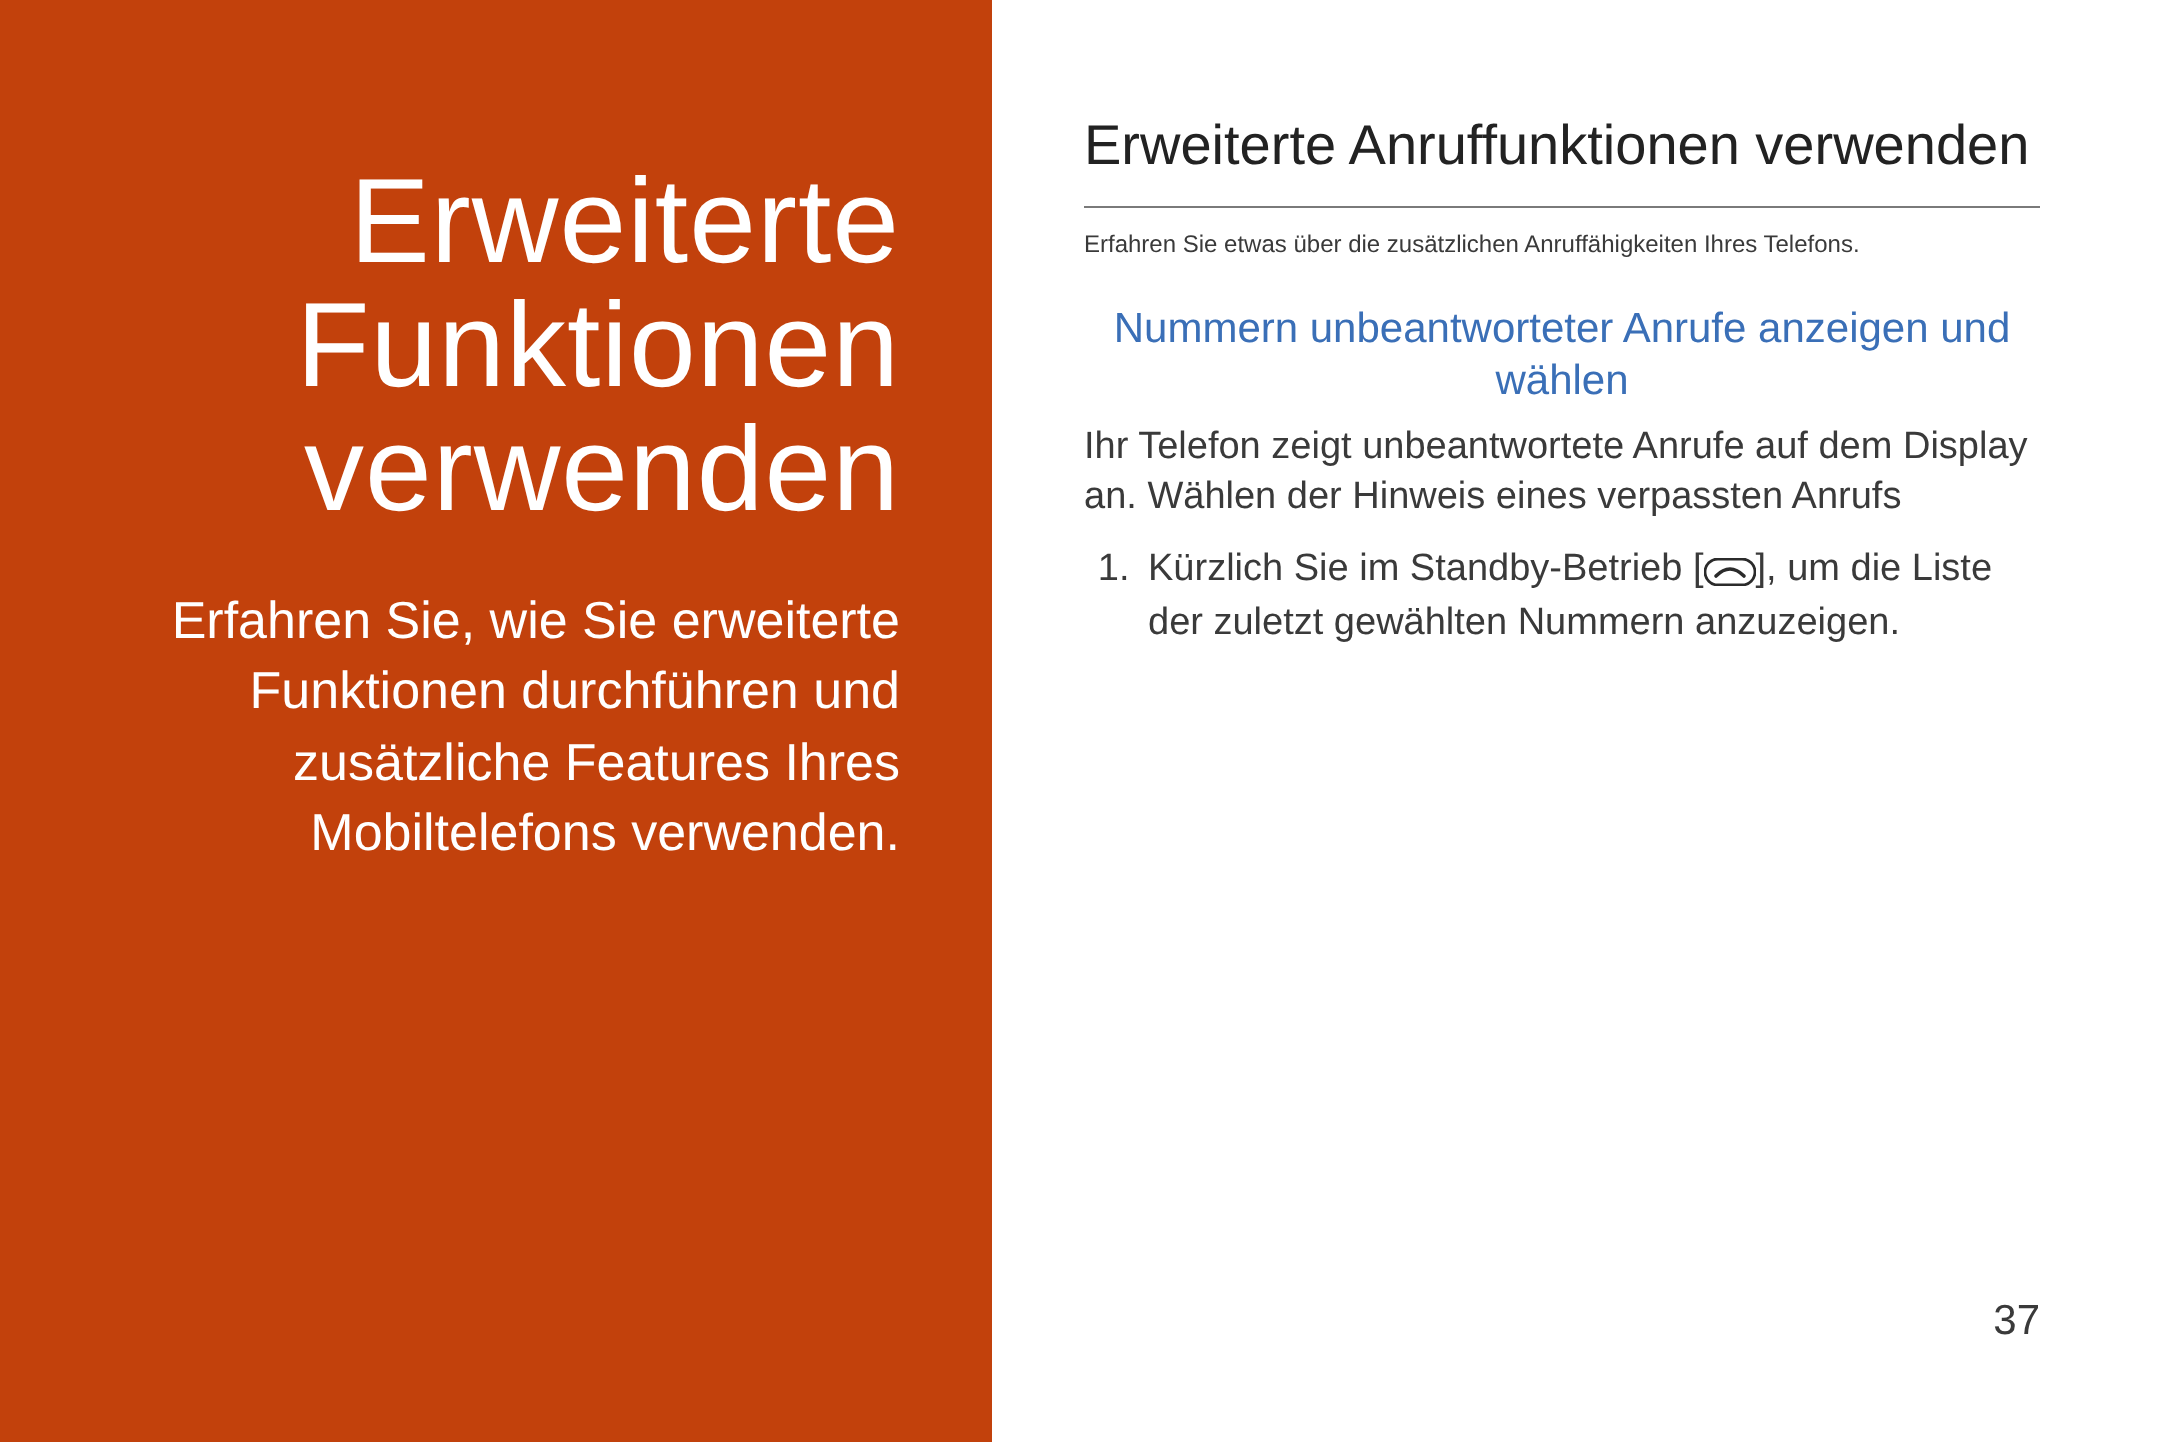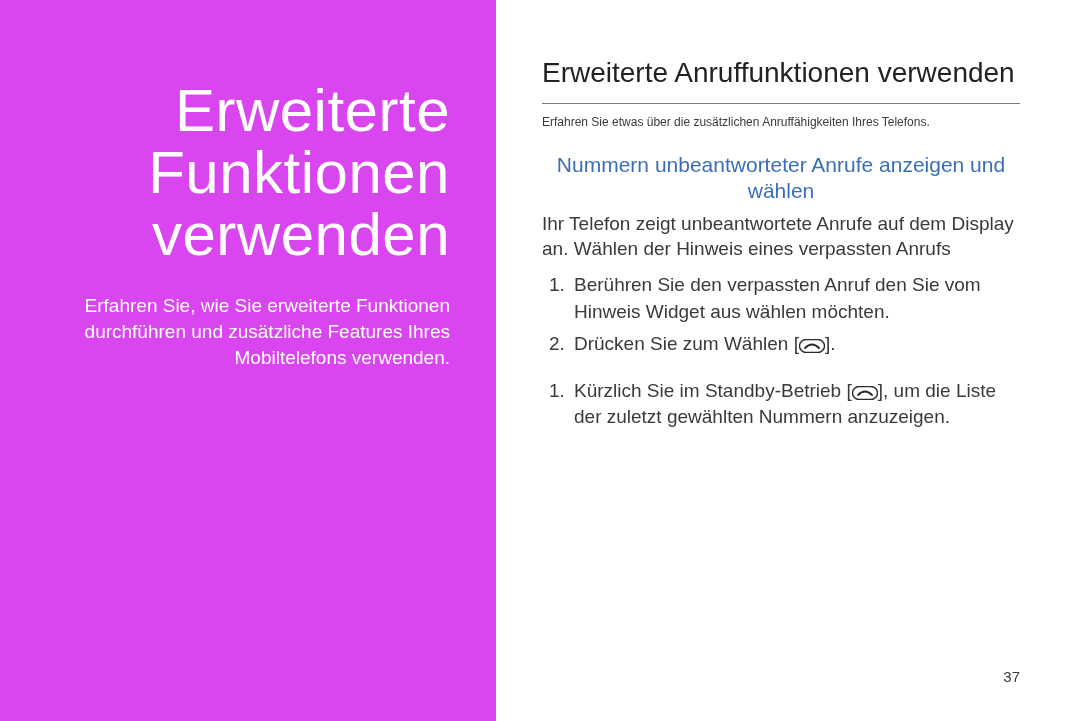--- a/index.html
+++ b/index.html
@@ -6,35 +6,35 @@
   html, body { width: 1080px; height: 721px; background: #ffffff; font-family: "Helvetica Neue", Helvetica, Arial, sans-serif; }
   .page {
     width: 1080px;
     height: 721px;
     display: flex;
     position: relative;
   }
   .left-panel {
     width: 496px;
     height: 721px;
-    background: #d946ef;
+    background: #c2410c;
     color: #ffffff;
     padding: 80px 46px 0 0;
     text-align: right;
     font-weight: 300;
   }
   .left-title {
     font-size: 60px;
     line-height: 1.03;
     letter-spacing: 0.5px;
     font-weight: 300;
   }
   .left-desc {
     margin-top: 28px;
-    font-size: 19px;
+    font-size: 26px;
     line-height: 1.35;
     font-weight: 300;
   }
   .right-panel {
     flex: 1;
     padding: 56px 60px 0 46px;
     color: #3b3b3b;
   }
   .section-heading {
     font-size: 28px;
@@ -82,22 +82,22 @@
     margin-bottom: 6px;
   }
   .key-icon {
     display: inline-block;
     vertical-align: -3px;
   }
   .key-icon svg { display: block; }
   .page-number {
     position: absolute;
     right: 60px;
-    bottom: 36px;
-    font-size: 15px;
+    bottom: 48px;
+    font-size: 21px;
     color: #3a3a3a;
   }
   .bracket { font-family: inherit; }
 </style>
 </head>
 <body>
 
 <div class="page">
 
   <div class="left-panel">
@@ -110,32 +110,20 @@
   </div>
 
   <div class="right-panel">
 
     <div class="section-heading">Erweiterte Anruffunktionen verwenden</div>
     <div class="intro">Erfahren Sie etwas über die zusätzlichen Anruffähigkeiten Ihres Telefons.</div>
 
     <div class="subheading">Nummern unbeantworteter Anrufe anzeigen und wählen</div>
     <div class="body-text">Ihr Telefon zeigt unbeantwortete Anrufe auf dem Display an. Wählen der Hinweis eines verpassten Anrufs</div>
 
-    <ol class="steps">
-      <li>
-        <span>Berühren Sie den verpassten Anruf den Sie vom Hinweis Widget aus wählen möchten.</span>
-      </li>
-      <li>
-        <span>Drücken Sie zum Wählen</span>
-        <span class="bracket"> [</span><span class="key-icon"><svg width="26" height="14" viewBox="0 0 26 14">
-              <rect x="0.5" y="0.5" width="25" height="13" rx="6.5" ry="6.5" fill="none" stroke="#2b2b2b" stroke-width="1.4"></rect>
-              <path d="M6 9 Q13 2 20 9" fill="none" stroke="#2b2b2b" stroke-width="1.8" stroke-linecap="round"></path>
-            </svg></span><span class="bracket">]</span><span>.</span>
-      </li>
-    </ol>
 
 
     <ol class="steps">
       <li>
         <span>Kürzlich Sie im Standby-Betrieb</span>
         <span class="bracket"> [</span><span class="key-icon"><svg width="26" height="14" viewBox="0 0 26 14">
               <rect x="0.5" y="0.5" width="25" height="13" rx="6.5" ry="6.5" fill="none" stroke="#2b2b2b" stroke-width="1.4"></rect>
               <path d="M6 9 Q13 2 20 9" fill="none" stroke="#2b2b2b" stroke-width="1.8" stroke-linecap="round"></path>
             </svg></span><span class="bracket">]</span><span>, um die Liste der zuletzt gewählten Nummern anzuzeigen.</span>
       </li>

